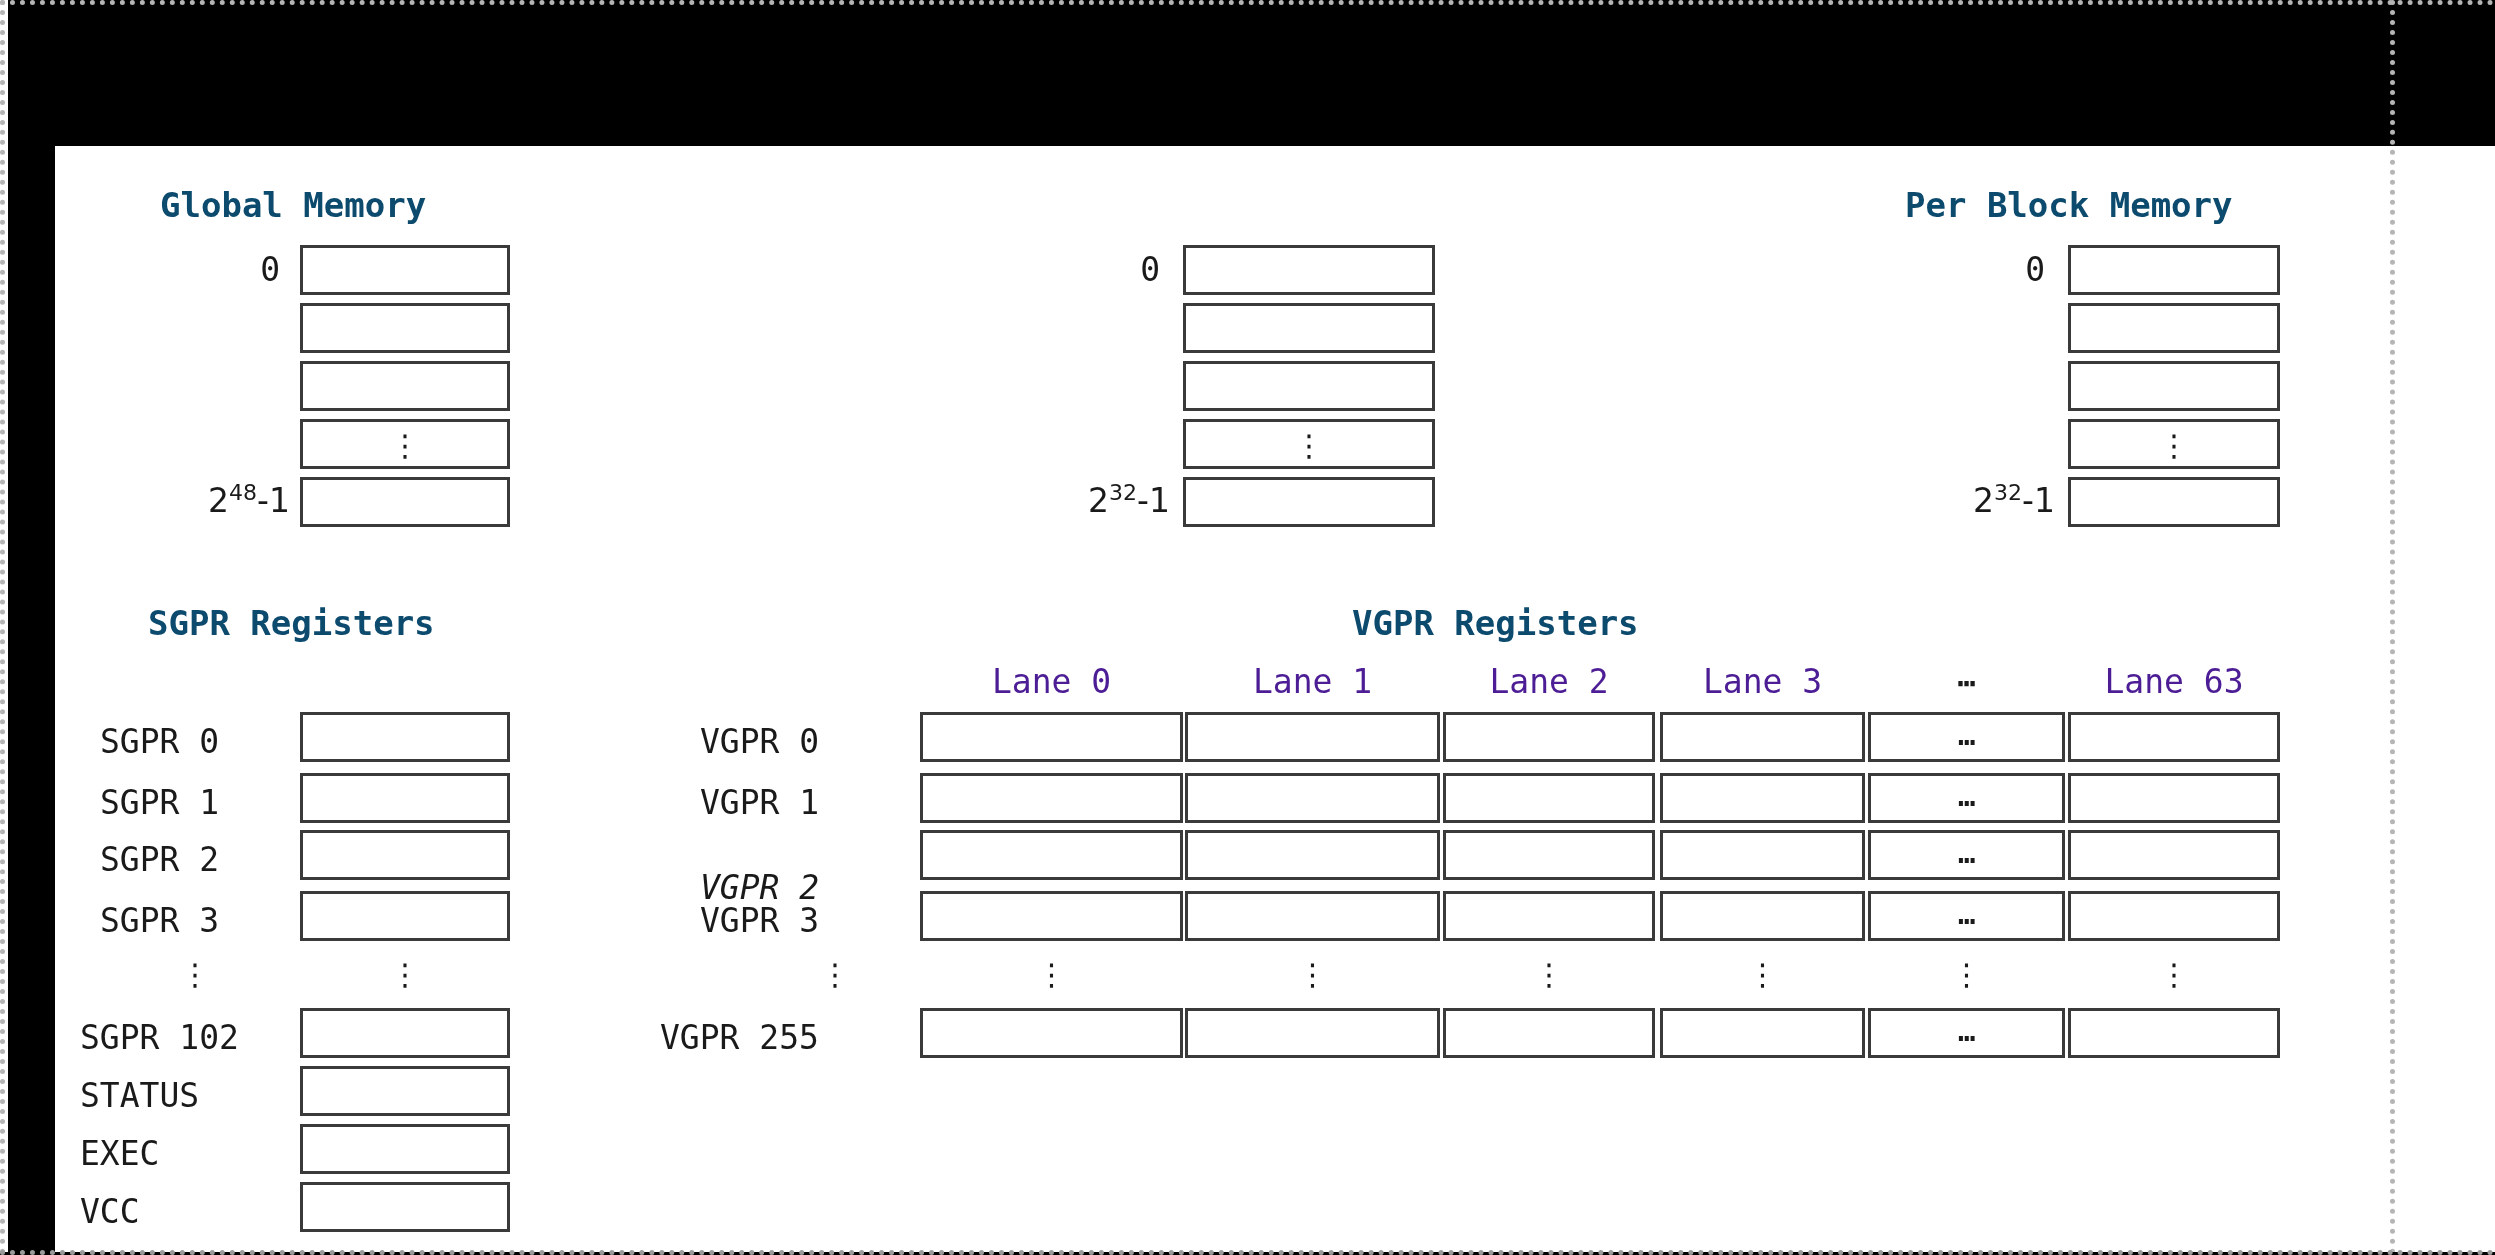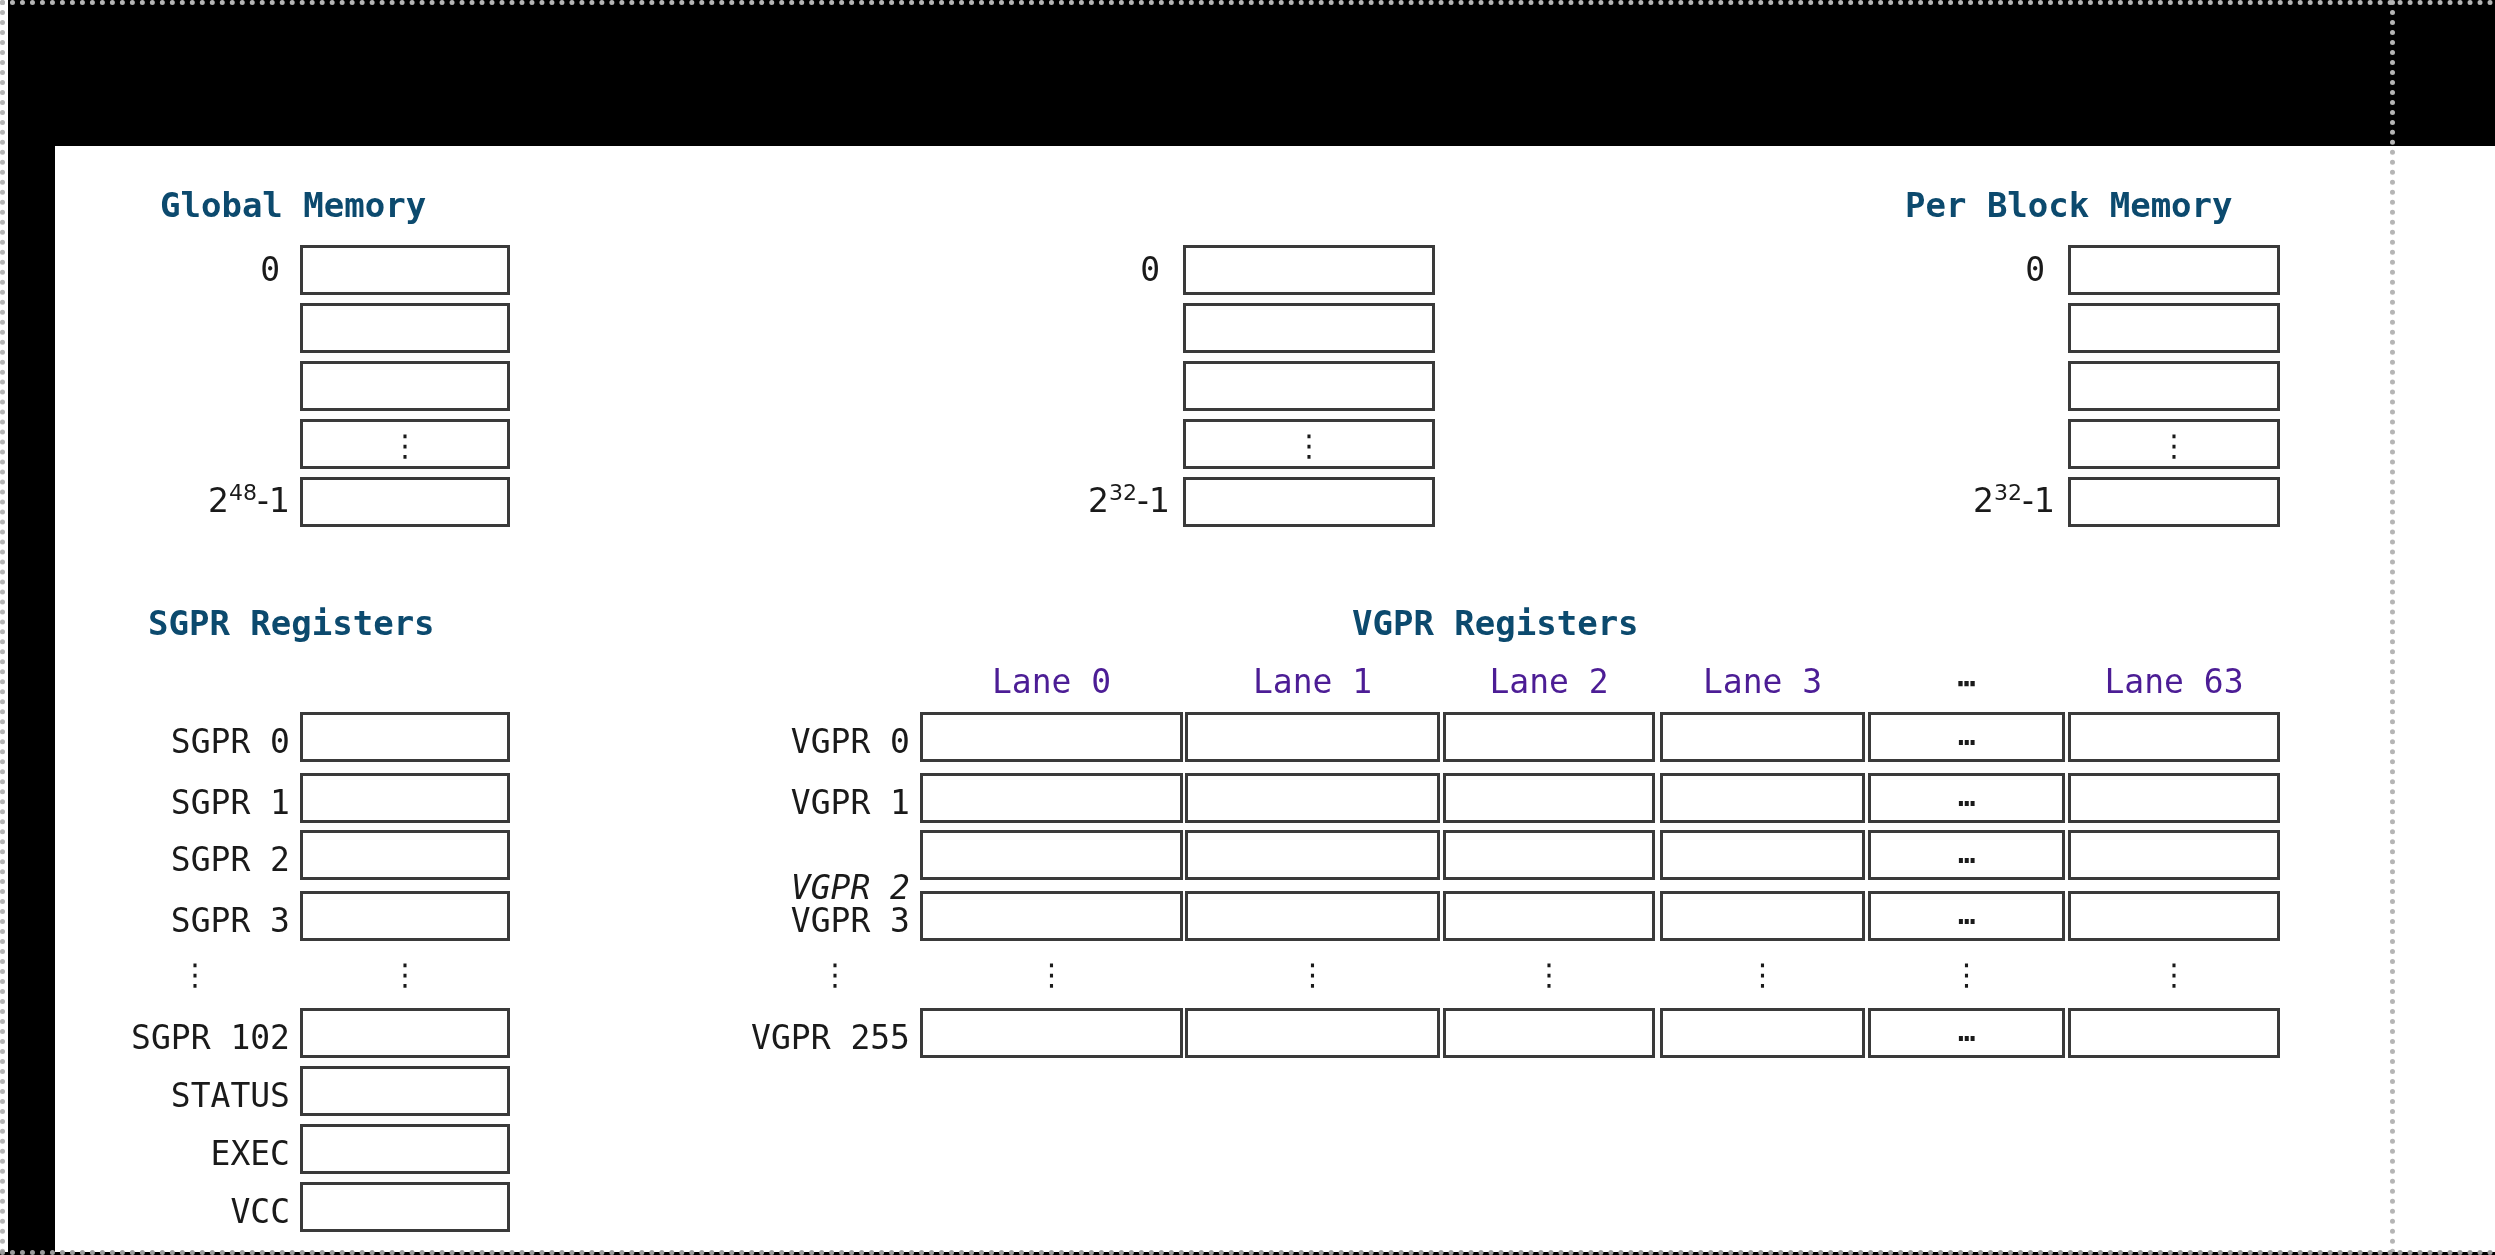--- a/index.html
+++ b/index.html
@@ -80,21 +80,21 @@
     position: absolute;
     box-sizing: border-box;
     border: 3px solid #3a3a3a;
     background: #ffffff;
   }
   .rowlabel {
     position: absolute;
     font-size: 33px;
     color: #1a1a1a;
     white-space: nowrap;
-    text-align: right;
+    text-align: left;
     font-family: "DejaVu Sans Mono", "Liberation Mono", monospace;
   }
   .collabel {
     position: absolute;
     font-size: 33px;
     color: #4c1d95;
     white-space: nowrap;
     text-align: center;
   }
   .vdots {

